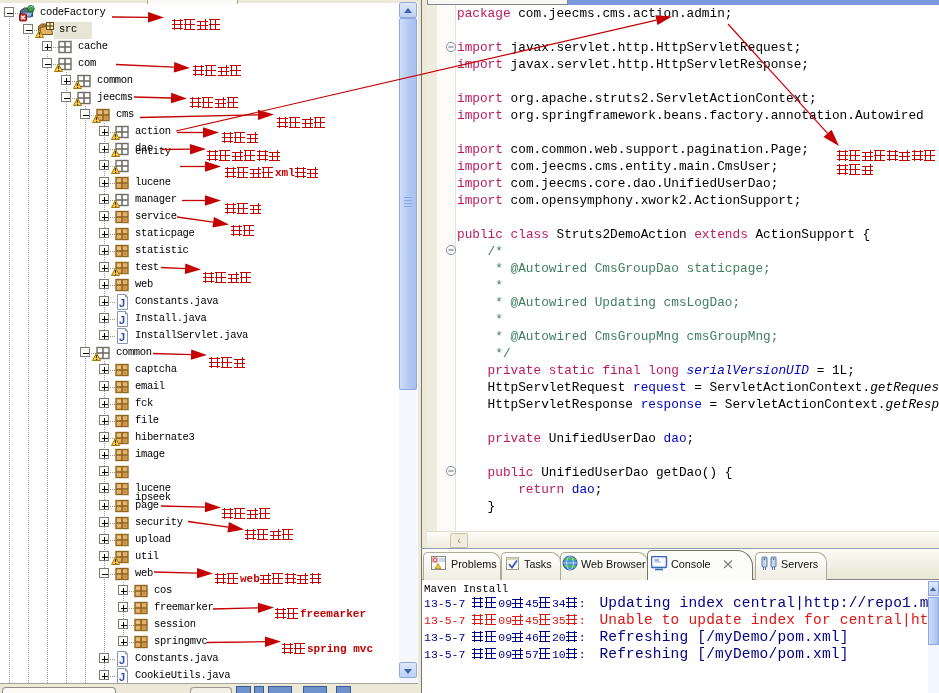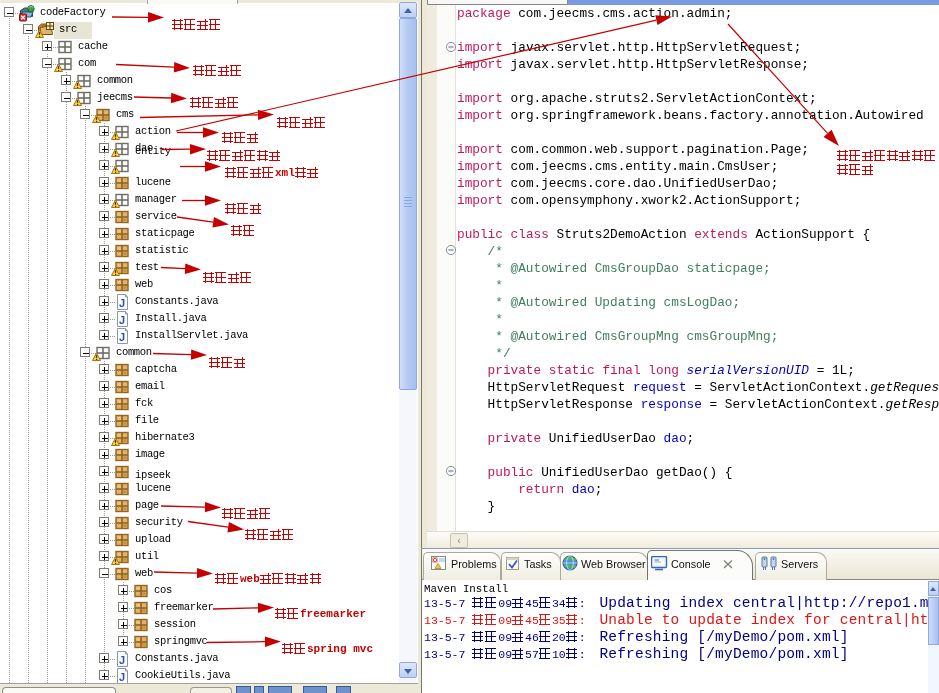--- a/index.html
+++ b/index.html
@@ -476,21 +476,21 @@
         <div style="position:absolute;left:4.5px;top:2px;width:1px;height:6px;background:#000"></div>
       </div>
     </div>
     <svg style="position:absolute;left:114px;top:463.5px" width="16" height="16" viewBox="0 0 16 16">
       <rect x="2" y="2.5" width="12" height="11" fill="#E2B26C" stroke="#91661E" stroke-width="1.4"></rect>
       <line x1="8" y1="2.5" x2="8" y2="13.5" stroke="#91661E" stroke-width="1.6"></line>
       <line x1="2" y1="8" x2="14" y2="8" stroke="#91661E" stroke-width="1.6"></line>
       <rect x="3.4" y="3.9" width="3.4" height="2.8" fill="#EFC387"></rect>
       <rect x="9.2" y="9.2" width="3.4" height="2.9" fill="#C98F3E"></rect>
     </svg>
-    <div style="position:absolute;left:135px;top:467px;height:17px;line-height:17px;font-size:10.5px;letter-spacing:-0.35px;color:#000;white-space:pre">ipseek</div>
+    <div style="position:absolute;left:135px;top:489px;height:17px;line-height:17px;font-size:10.5px;letter-spacing:-0.35px;color:#000;white-space:pre">ipseek</div>
     <div style="position:absolute;left:110px;top:488.5px;width:5px;height:1px;background:repeating-linear-gradient(90deg,#9A9A9A 0,#9A9A9A 1px,transparent 1px,transparent 2px)"></div>
     <div style="position:absolute;left:98.5px;top:483.0px;width:10px;height:10px;background:#fff;border:1px solid #7E7E76;box-sizing:border-box">
       <div style="position:relative;width:100%;height:100%">
         <div style="position:absolute;left:2px;top:4.5px;width:6px;height:1px;background:#000"></div>
         <div style="position:absolute;left:4.5px;top:2px;width:1px;height:6px;background:#000"></div>
       </div>
     </div>
     <svg style="position:absolute;left:114px;top:480.5px" width="16" height="16" viewBox="0 0 16 16">
       <rect x="2" y="2.5" width="12" height="11" fill="#E2B26C" stroke="#91661E" stroke-width="1.4"></rect>
       <line x1="8" y1="2.5" x2="8" y2="13.5" stroke="#91661E" stroke-width="1.6"></line>

